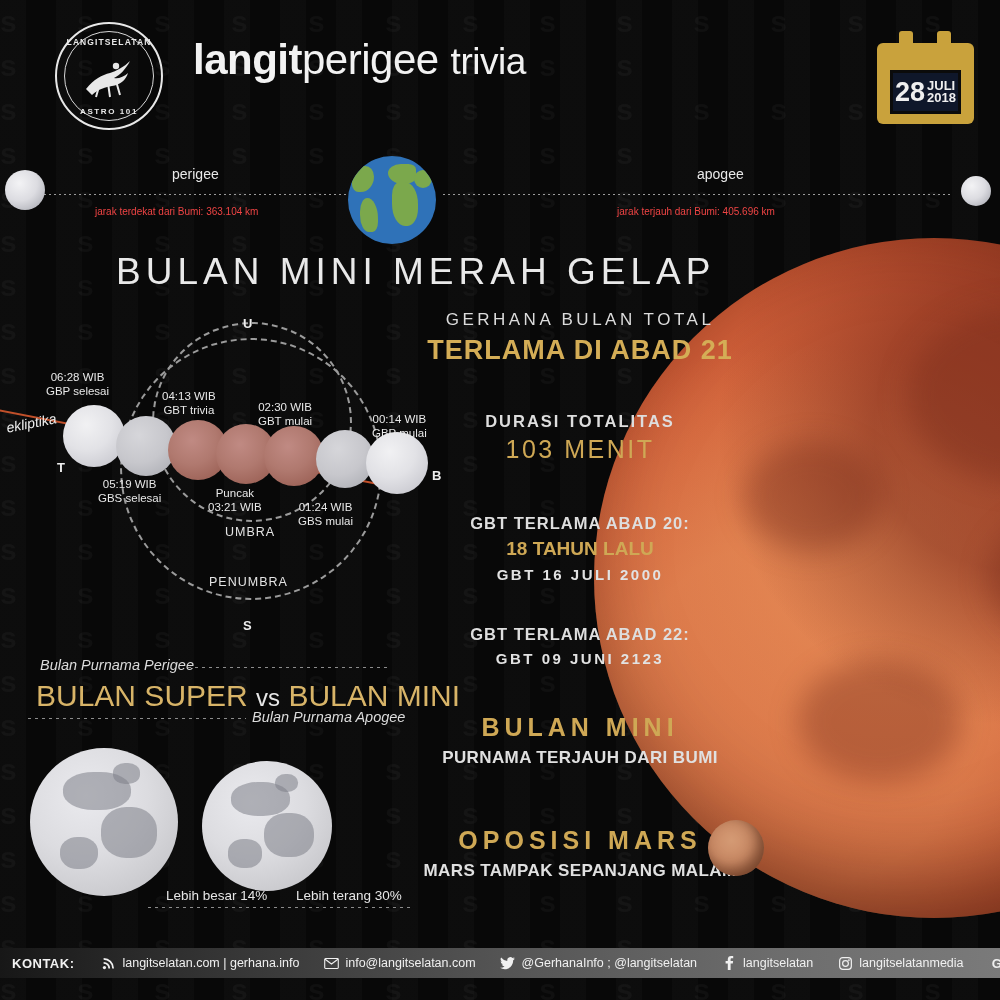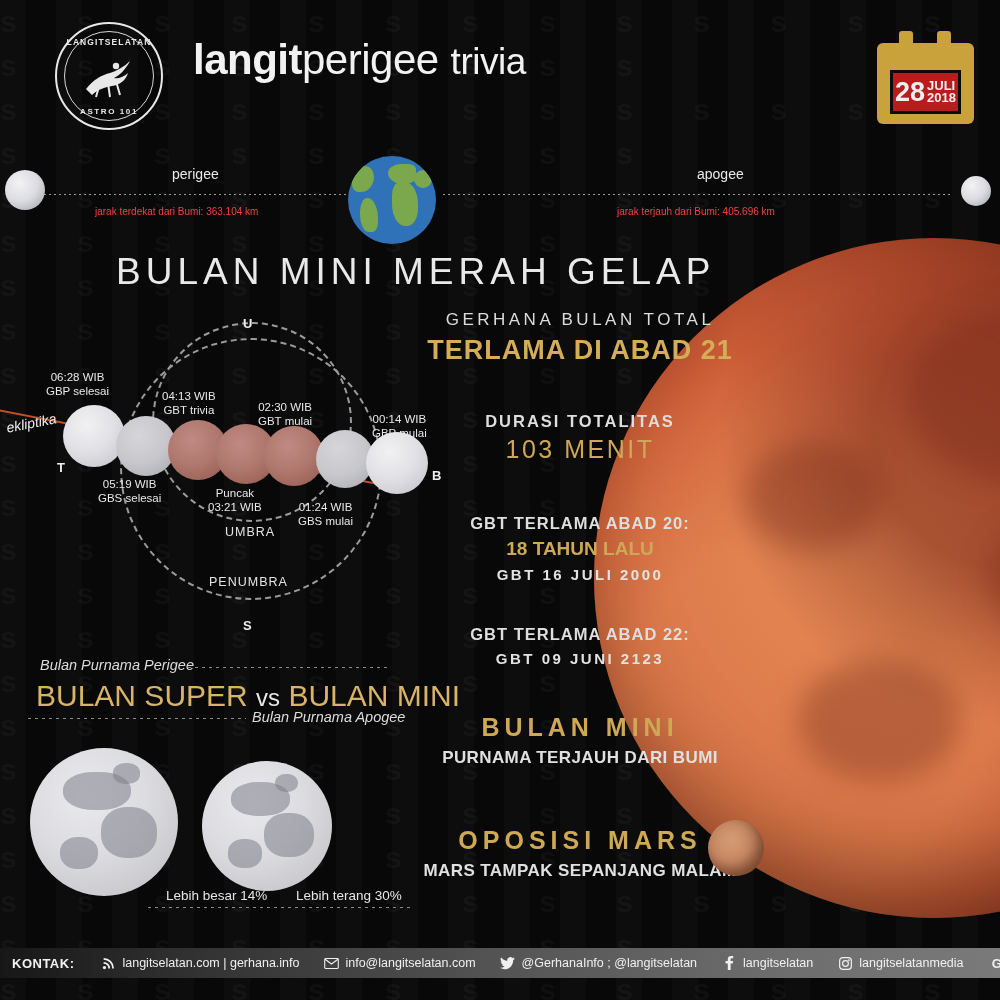--- a/index.html
+++ b/index.html
@@ -76,21 +76,21 @@
   }
   .cal-body {
     position: absolute; left: 0; top: 12px; width: 97px; height: 81px;
     background: #c9a23c; border-radius: 6px;
   }
   .cal-tab { position: absolute; top: 0; width: 14px; height: 20px; background: #c9a23c; border-radius: 3px; }
   .cal-tab.l { left: 22px; }
   .cal-tab.r { left: 60px; }
   .cal-screen {
     position: absolute; left: 13px; top: 27px; width: 71px; height: 44px;
-    background: #b91c1c; border: 3px solid #0b0b0b;
+    background: #0f172a; border: 3px solid #0b0b0b;
     display: flex; align-items: center; justify-content: center;
   }
   .cal-day { font-size: 27px; font-weight: bold; color: #efefef; line-height: 1; }
   .cal-mo { display: inline-block; margin-left: 2px; line-height: 0.95; text-align: left; }
   .cal-mo .m { font-size: 13px; font-weight: bold; color: #efefef; display: block; }
   .cal-mo .y { font-size: 13px; font-weight: bold; color: #efefef; display: block; }
 
   
   #orbitrow { position: absolute; top: 158px; left: 0; width: 1000px; height: 86px; z-index: 5; }
   .dotline {

